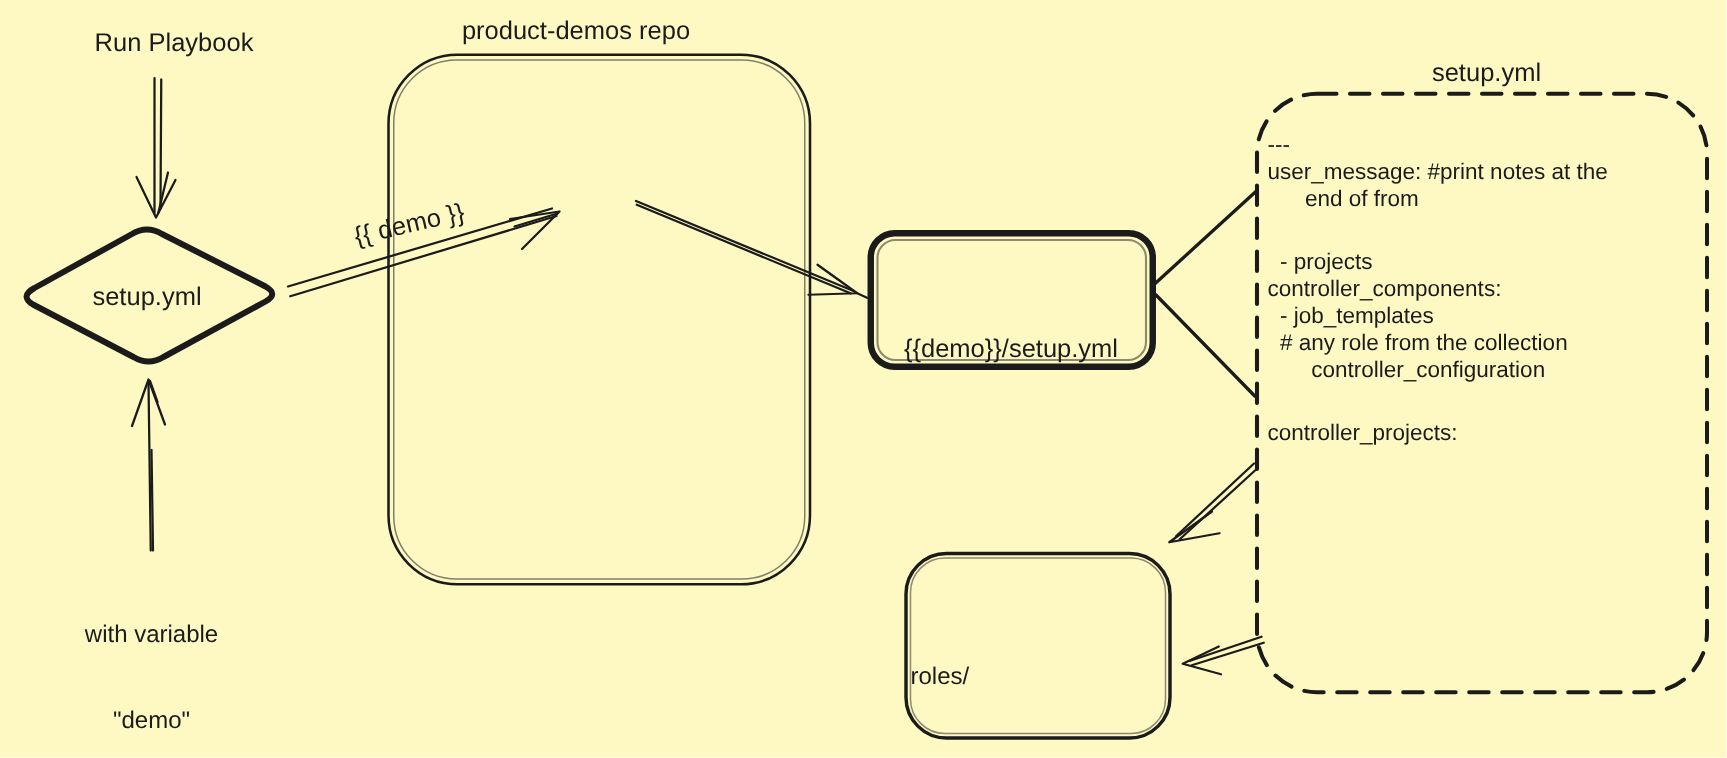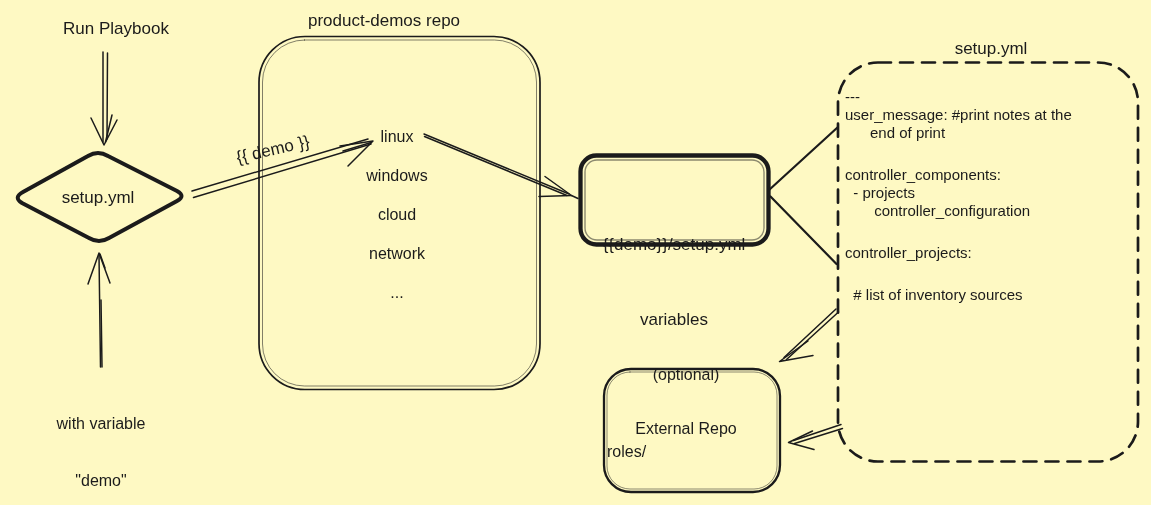--- a/index.html
+++ b/index.html
@@ -107,56 +107,45 @@
 
   <div class="txt ctr t17" style="left:98px;top:188px;">setup.yml</div>
 
   <div class="txt ctr t16 two-line" style="left:101px;top:376px;">
     <div>with variable</div>
     <div>"demo"</div>
   </div>
 
   <div class="txt ctr t17" style="left:384px;top:11px;">product-demos repo</div>
 
-  <div class="repo-items">
-    <div class="repo-item">linux</div>
-    <div class="repo-item">windows</div>
-    <div class="repo-item">cloud</div>
-    <div class="repo-item">network</div>
-    <div class="repo-item">...</div>
-  </div>
 
   <div class="txt demo-label t17" style="left:273px;top:140px;">{{ demo }}</div>
 
-  <div class="txt ctr t17 vars-text" style="left:674px;top:182px;">
+  <div class="txt ctr t17 vars-text" style="left:674px;top:170px;">
     <div>{{demo}}/setup.yml</div>
-    <div>variables</div>
   </div>
 
   <div class="txt ctr t17" style="left:991px;top:39px;">setup.yml</div>
 
   <div class="yaml">
     <div class="yl">---</div>
     <div class="yl">user_message: #print notes at the</div>
-    <div class="yl">      end of print</div>
+    <div class="yl">      end of from</div>
     <div class="yl gap"></div>
+    <div class="yl">  - projects</div>
     <div class="yl">controller_components:</div>
-    <div class="yl">  - projects</div>
+    <div class="yl">  - job_templates</div>
+    <div class="yl">  # any role from the collection</div>
     <div class="yl">       controller_configuration</div>
     <div class="yl gap"></div>
     <div class="yl">controller_projects:</div>
     <div class="yl gap"></div>
-    <div class="yl">  # list of inventory sources</div>
     <div class="yl gap"></div>
   </div>
 
-  <div class="txt ctr t16" style="left:686px;top:330px;line-height:18px;">
-    <div>(optional)</div>
-    <div>External Repo</div>
-  </div>
 
   <div class="txt ext-content" style="left:607px;top:399px;">
     <div>roles/</div>
     <div>playbooks/</div>
     
   </div>
 
 </div>
 
 </body></html>

